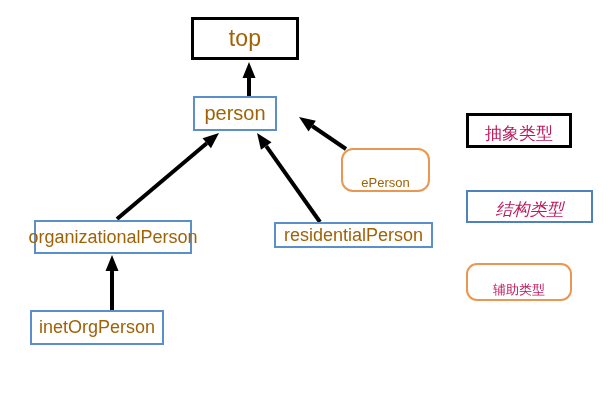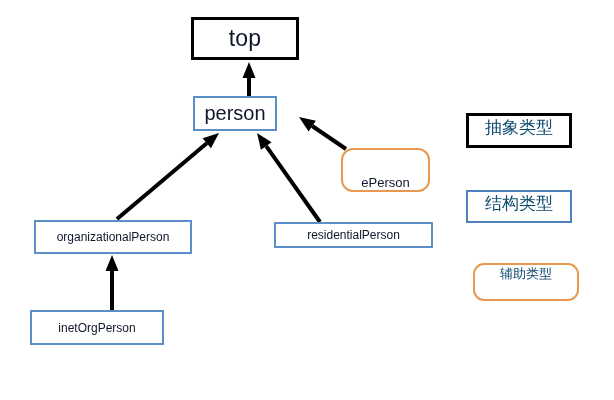--- a/index.html
+++ b/index.html
@@ -26,67 +26,66 @@
     pointer-events: none;
   }
   .node {
     position: absolute;
     box-sizing: border-box;
     background: #ffffff;
     display: flex;
     align-items: center;
     justify-content: center;
     text-align: center;
-    color: #0f172a;
+    color: #a16207;
     white-space: nowrap;
     z-index: 2;
   }
   
   .node.abstract-type {
     border: 3px solid #000000;
     font-size: 23px;
     letter-spacing: 0.2px;
   }
   .node.structural-type {
     border: 2px solid #5B8FC9;
-    font-size: 12px;
+    font-size: 18px;
   }
   .node.structural-type.big {
     font-size: 20px;
   }
   .node.auxiliary-type {
     border: 2px solid #E89850;
     border-radius: 12px;
     font-size: 13px;
   }
   
   .legend-item {
     position: absolute;
     box-sizing: border-box;
     background: #ffffff;
     display: flex;
-    align-items: flex-start;
+    align-items: flex-end;
     justify-content: center;
     text-align: center;
-    color: #0c4a6e;
+    color: #be185d;
     white-space: nowrap;
     z-index: 2;
     font-size: 17px;
   }
   .legend-item.abstract-type {
     border: 3px solid #000000;
   }
   .legend-item.structural-type {
     border: 2px solid #4F81BD;
   }
   .legend-item.auxiliary-type {
     border: 2px solid #E89850;
     border-radius: 11px;
     font-size: 13px;
-    margin-left: 7px;
   }
 </style>
 </head>
 <body>
 
 <div id="canvas">
 
   <svg id="arrow-layer" viewBox="0 0 614 400" width="614" height="400" xmlns="http://www.w3.org/2000/svg">
       <g>
         <line x1="249" y1="96" x2="249" y2="78" stroke="#000000" stroke-width="4" stroke-linecap="butt"></line>
@@ -128,21 +127,21 @@
       </div>
       <div class="node structural-type" style="left: 30px; top: 310px; width: 134px; height: 35px;">
         <span>inetOrgPerson</span>
       </div>
     </div>
 
   <div id="legend-host">
       <div class="legend-item abstract-type" style="left: 466px; top: 113px; width: 106px; height: 35px;">
         <span>抽象类型</span>
       </div>
-      <div class="legend-item structural-type" style="left: 466px; top: 190px; width: 106px; height: 33px;">
+      <div class="legend-item structural-type" style="left: 466px; top: 190px; width: 127px; height: 33px; font-style: italic;">
         <span>结构类型</span>
       </div>
       <div class="legend-item auxiliary-type" style="left: 466px; top: 263px; width: 106px; height: 38px;">
         <span>辅助类型</span>
       </div>
     </div>
 
 </div>
 
 </body></html>

